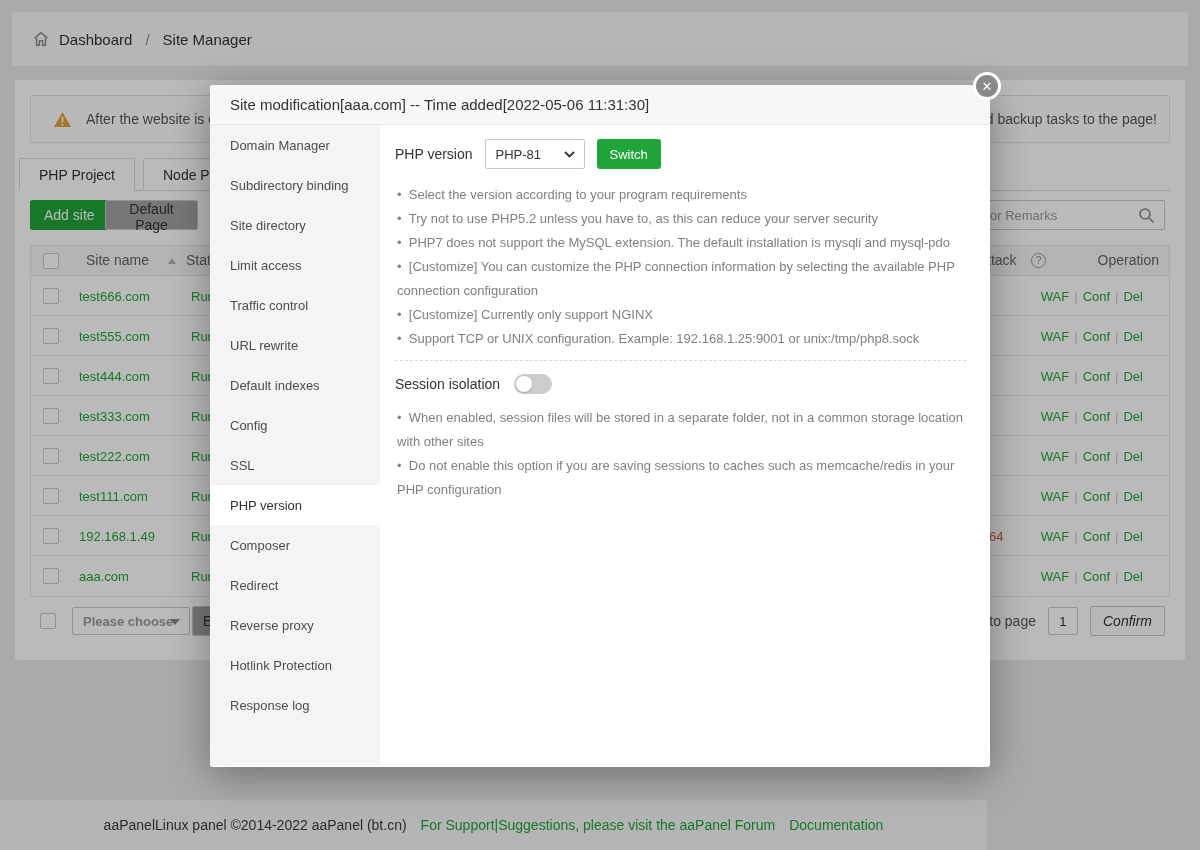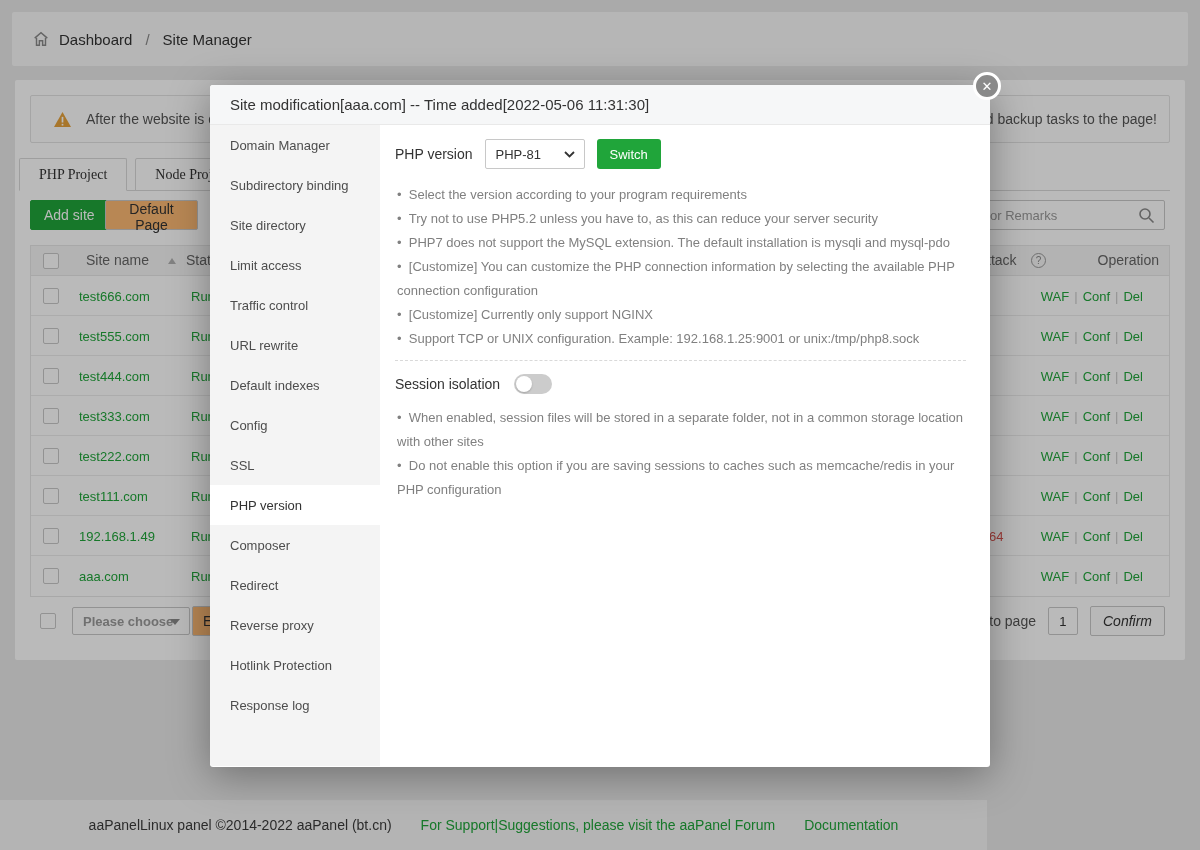--- a/index.html
+++ b/index.html
@@ -33,32 +33,32 @@
   .banner .warn-wrap { margin-right:14px; display:flex; align-items:center; }
   .banner .frag-right { position:absolute; right:12px; }
 
   .tabs {
     position:absolute; left:4px; top:78px; width:1151px; height:33px;
     border-bottom:1px solid #d9d9d9; display:flex;
   }
   .tab {
     height:33px; border:1px solid #d9d9d9; border-radius:2px 2px 0 0;
     padding:4px 19px; display:flex; align-items:center; font-size:14px;
-    color:#333; background:#fff; margin-right:8px; cursor:pointer; white-space:nowrap;font-family:Liberation Serif, serif;
+    color:#333; background:#fff; margin-right:8px; cursor:pointer; white-space:nowrap;
   }
   .tab.active { border-bottom-color:#fff; }
 
   .toolbar { position:absolute; left:15px; top:120px; width:1140px; height:30px; }
   .btn { font-family:"Liberation Sans", sans-serif; cursor:pointer; }
   .btn-green {
     position:absolute; left:0; top:0; height:30px; background:#20a53a; color:#fff;
     border:1px solid #20a53a; border-radius:2px; padding:0 13px; font-size:14px;
   }
   .btn-plain {
-    height:30px; background:#fdba74; border:1px solid #c9c9c9; border-radius:2px;
+    height:30px; background:#a3a3a3; border:1px solid #c9c9c9; border-radius:2px;
     padding:0 12px; font-size:14px; color:#333;
   }
   .btn-default-page { position:absolute; left:75px; top:0; width:93px; }
   .btn-cut { position:absolute; left:191px; top:0; width:72px; overflow:hidden; }
   .search-box {
     position:absolute; right:5px; top:0; width:285px; height:30px;
     border:1px solid #c9c9c9; border-radius:2px; background:#fff;
   }
   .search-box input {
     width:100%; height:100%; border:0; outline:none; background:transparent;
@@ -125,21 +125,21 @@
   .jump-input {
     width:30px; height:28px; border:1px solid #c9c9c9; border-radius:2px;
     text-align:center; font-size:13px; color:#333; margin:0 12px; outline:none;
     font-family:"Liberation Sans", sans-serif;
   }
   .btn-confirm { border-radius:2px; background:#fcfcfc;font-style:italic; }
 
   .footer {
     position:absolute; left:0; top:800px; width:987px; height:50px;
     background:#f7f7f7; display:flex; align-items:center; justify-content:center;
-    gap:29px; font-size:14px; color:#3c3c3c;
+    gap:14px; font-size:14px; color:#3c3c3c;
   }
   .footer a { color:#20a53a; }
 
   
   .overlay { position:absolute; inset:0; background:rgba(0,0,0,0.27); z-index:10; }
 
   .modal {
     position:absolute; left:210px; top:85px; width:780px; height:682px;
     background:#fff; z-index:20; border-radius:3px;
     box-shadow:0 8px 40px rgba(0,0,0,0.35);

